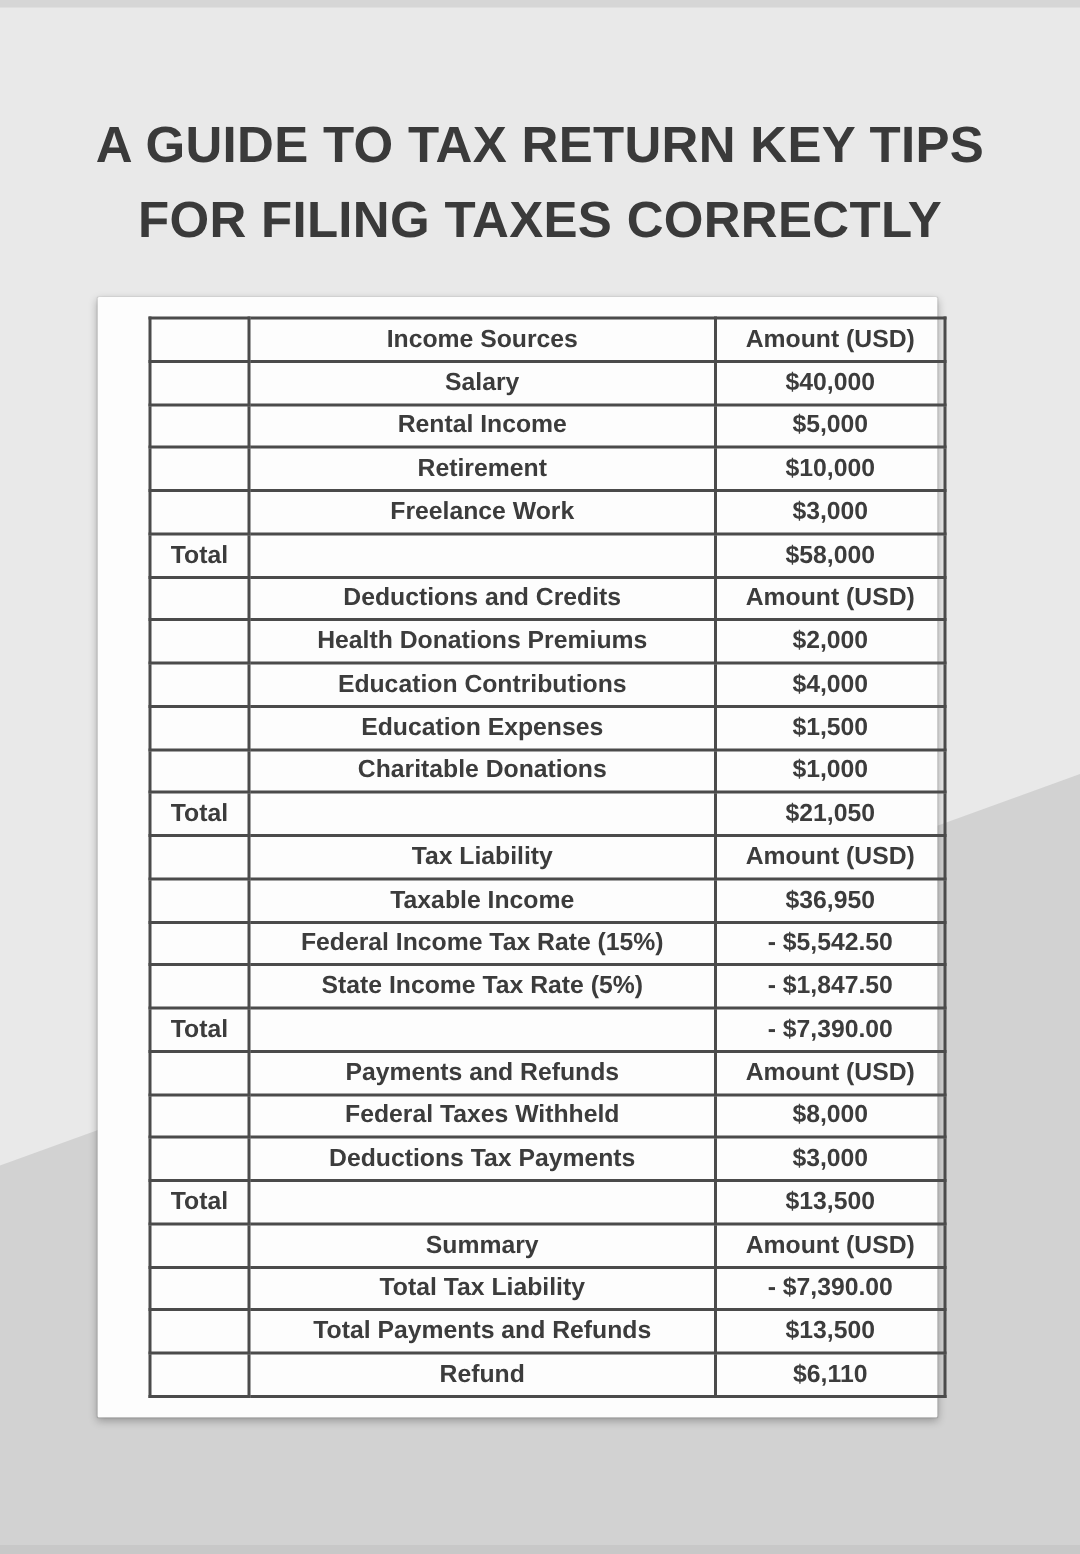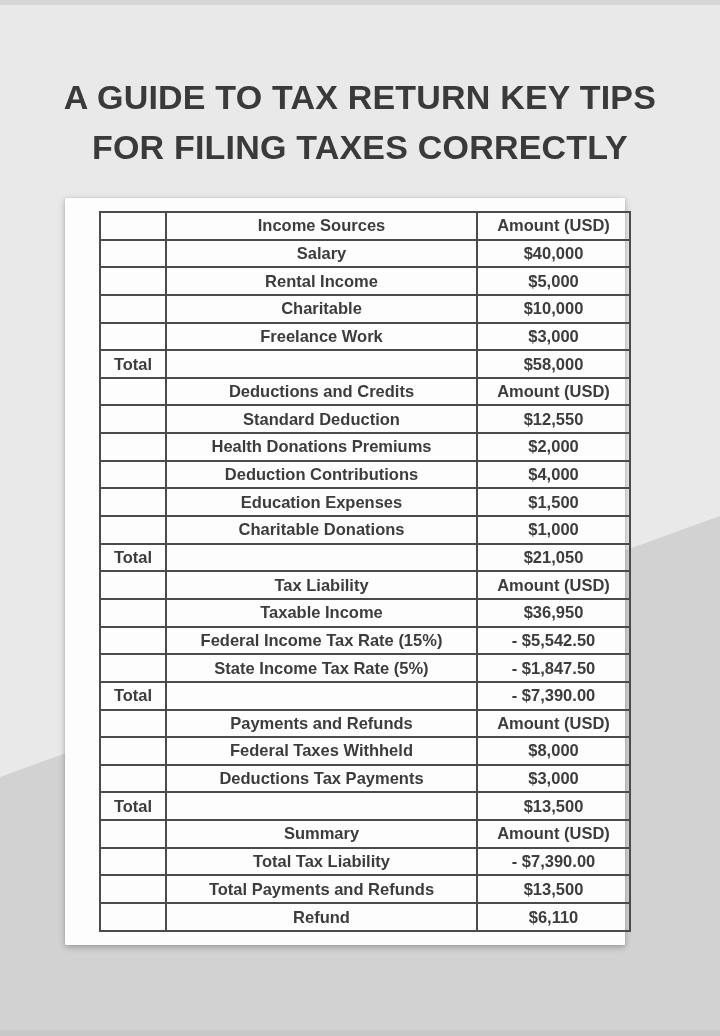--- a/index.html
+++ b/index.html
@@ -89,51 +89,46 @@
           <td>Salary</td>
           <td>$40,000</td>
         </tr>
         <tr>
           <td></td>
           <td>Rental Income</td>
           <td>$5,000</td>
         </tr>
         <tr>
           <td></td>
-          <td>Charitable</td>
+          <td>Retirement</td>
           <td>$10,000</td>
         </tr>
         <tr>
           <td></td>
           <td>Freelance Work</td>
           <td>$3,000</td>
         </tr>
         <tr>
           <td>Total</td>
           <td></td>
           <td>$58,000</td>
         </tr>
         <tr>
           <td></td>
           <td>Deductions and Credits</td>
           <td>Amount (USD)</td>
         </tr>
         <tr>
           <td></td>
-          <td>Standard Deduction</td>
-          <td>$12,550</td>
-        </tr>
-        <tr>
-          <td></td>
           <td>Health Donations Premiums</td>
           <td>$2,000</td>
         </tr>
         <tr>
           <td></td>
-          <td>Deduction Contributions</td>
+          <td>Education Contributions</td>
           <td>$4,000</td>
         </tr>
         <tr>
           <td></td>
           <td>Education Expenses</td>
           <td>$1,500</td>
         </tr>
         <tr>
           <td></td>
           <td>Charitable Donations</td>

